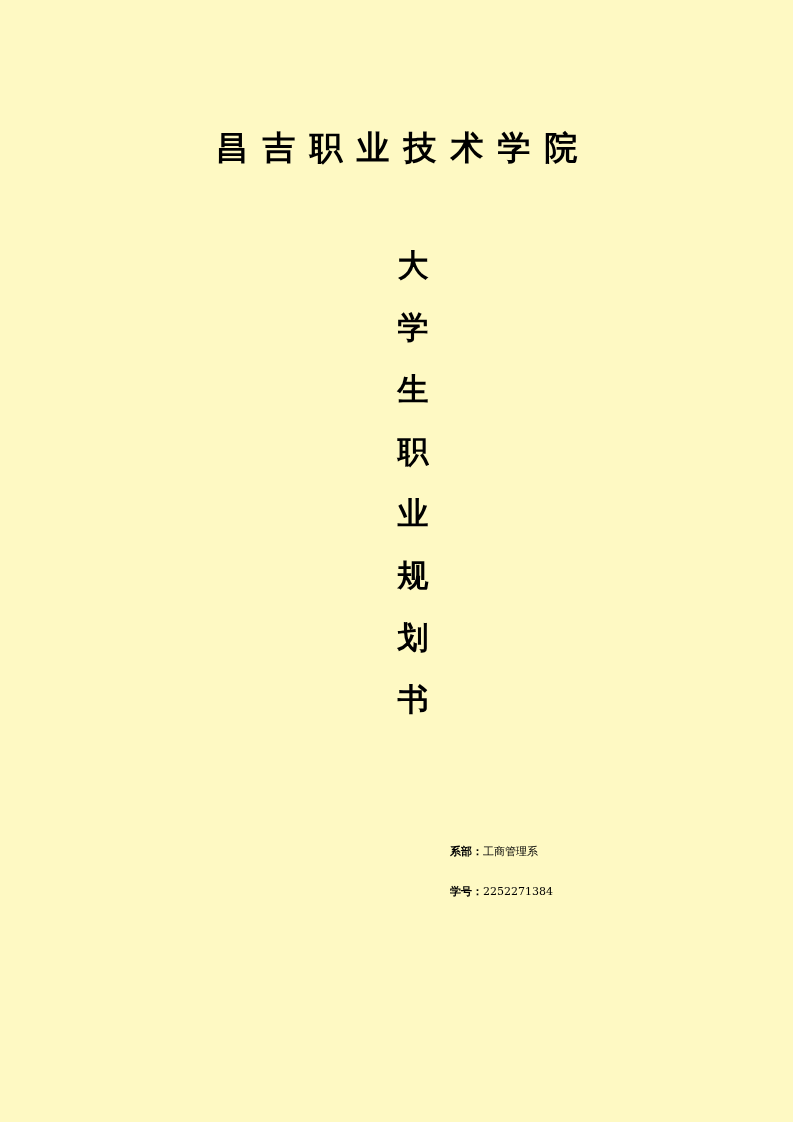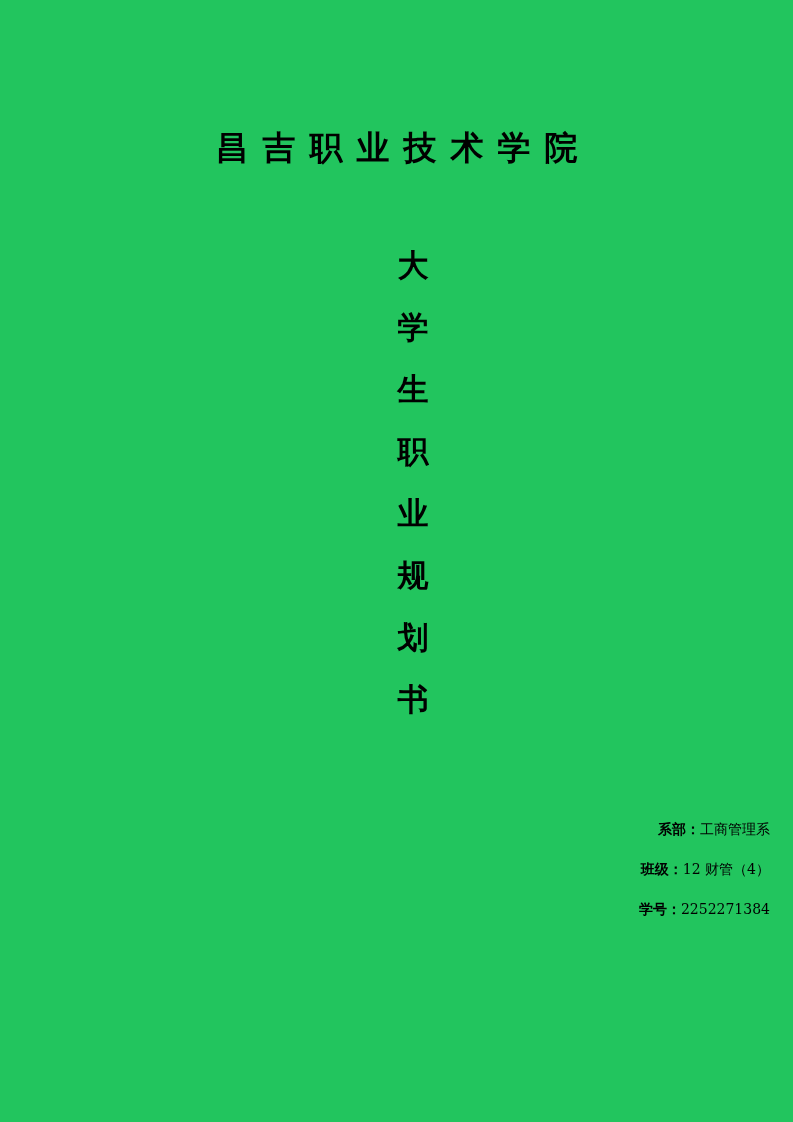--- a/index.html
+++ b/index.html
@@ -8,21 +8,21 @@
     background: #ffffff;
   }
   body {
     font-family: "Liberation Serif", "DejaVu Serif", serif;
     color: #000000;
   }
   .page {
     position: relative;
     width: 793px;
     height: 1122px;
-    background: #22c55e;
+    background: #fef9c3;
     overflow: hidden;
     box-sizing: border-box;
   }
   .doc-title {
     position: absolute;
     top: 128px;
     left: 0;
     width: 793px;
     text-align: center;
     font-family: "DejaVu Serif", "Liberation Serif", serif;
@@ -43,27 +43,26 @@
     font-size: 31px;
     font-weight: bold;
   }
   .vertical-title .vchar {
     display: block;
     height: 62px;
     line-height: 62px;
   }
   .info-block {
     position: absolute;
-    top: 809px;
+    top: 832px;
     left: 450px;
     width: 320px;
     font-family: "DejaVu Serif", "Liberation Serif", serif;
-    font-size: 14px;
+    font-size: 11px;
     line-height: 40px;
-    text-align: right;
   }
   .info-row {
     white-space: nowrap;
   }
   .info-label {
     font-weight: bold;
   }
   .info-value {
     font-weight: normal;
   }
@@ -84,20 +83,17 @@
     <span class="vchar">规</span>
     <span class="vchar">划</span>
     <span class="vchar">书</span>
   </div>
 
   <div class="info-block">
     <div class="info-row">
       <span class="info-label">系部：</span><span class="info-value">工商管理系</span>
     </div>
     <div class="info-row">
-      <span class="info-label">班级：</span><span class="info-value">12 财管（4）</span>
-    </div>
-    <div class="info-row">
       <span class="info-label">学号：</span><span class="info-value">2252271384</span>
     </div>
   </div>
 
 </div>
 
 </body></html>

